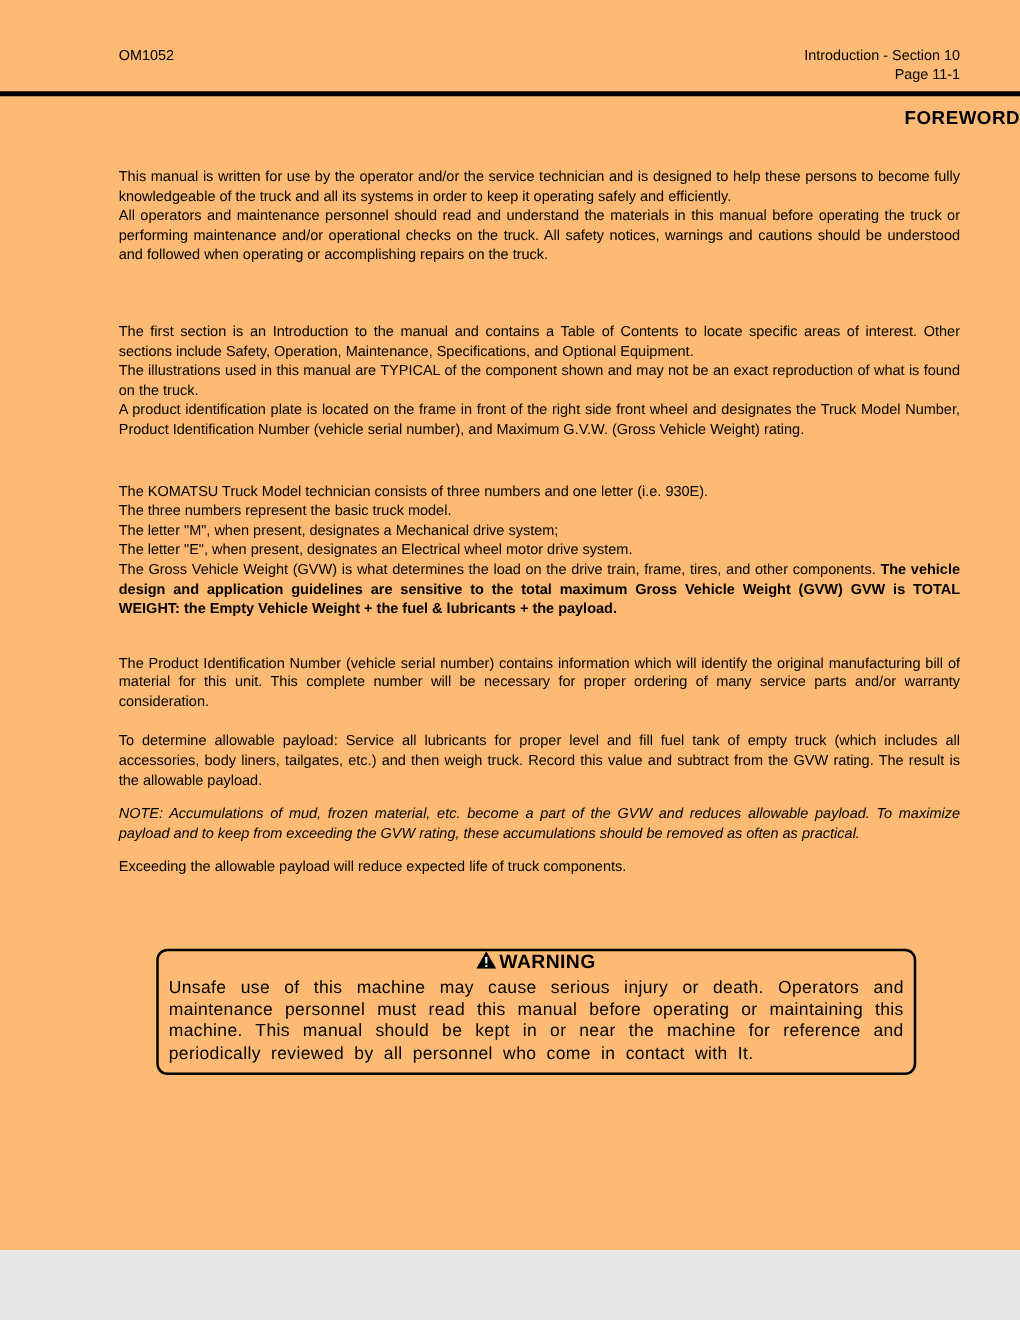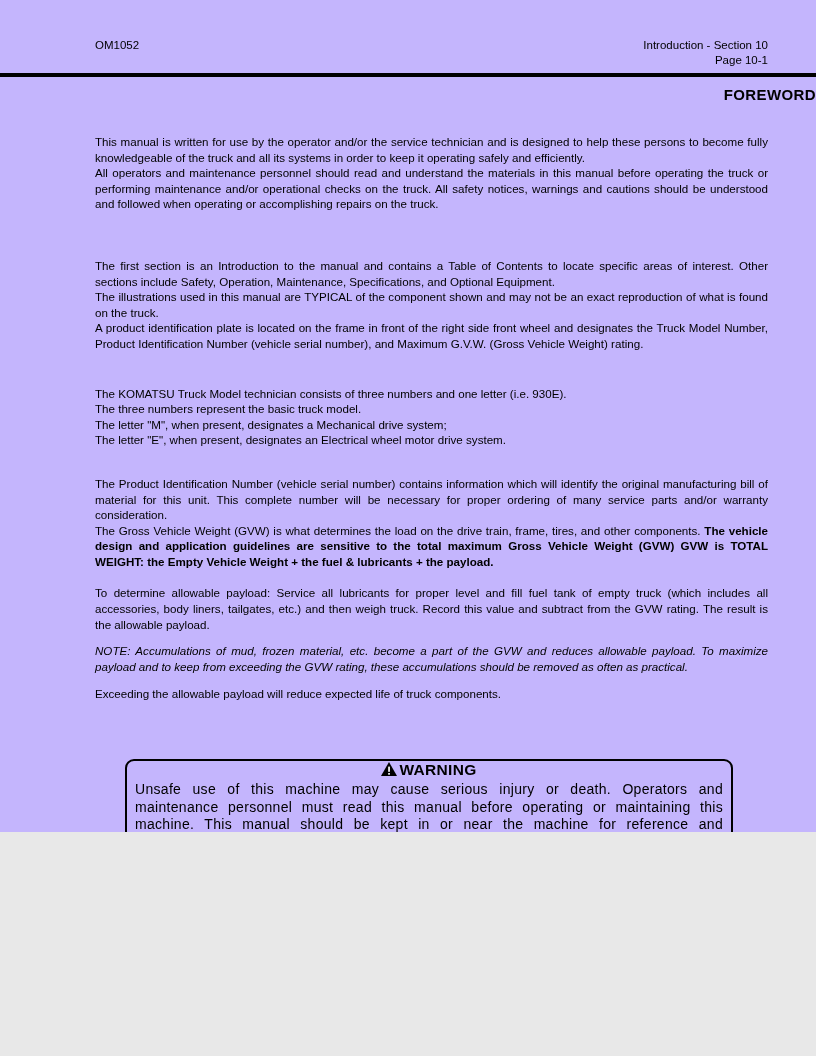--- a/index.html
+++ b/index.html
@@ -1,21 +1,21 @@
 <!DOCTYPE html>
 <html><head>
 <meta charset="utf-8">
 <style>
   html, body { margin: 0; padding: 0; background: #e8e8e8; }
   .page {
     position: relative;
     width: 816px;
-    height: 832px;
+    height: 1000px;
     margin: 0 auto;
-    background: #c4b5fd;
+    background: #fdba74;
     font-family: "Liberation Sans", sans-serif;
     color: #000;
     overflow: hidden;
   }
 
   
   .header {
     display: flex;
     justify-content: space-between;
     align-items: flex-start;
@@ -103,21 +103,21 @@
 </style>
 </head>
 <body>
 
 <div class="page">
 
   <div class="header">
     <span>OM1052</span>
     <span class="header-right">
       <span>Introduction - Section 10</span><br>
-      <span>Page 10-1</span>
+      <span>Page 11-1</span>
     </span>
   </div>
 
   <div class="header-rule"></div>
 
   <div class="page-title">FOREWORD</div>
 
 
   <div class="content">
 
@@ -129,23 +129,23 @@
 
     <p class="mt-s">The illustrations used in this manual are TYPICAL of the component shown and may not be an exact reproduction of what is found on the truck.</p>
 
     <p class="mt-l">A product identification plate is located on the frame in front of the right side front wheel and designates the Truck Model Number, Product Identification Number (vehicle serial number), and Maximum G.V.W. (Gross Vehicle Weight) rating.</p>
 
     <p class="mt-l" style="margin-top:34px">The KOMATSU Truck Model technician consists of three numbers and one letter (i.e. 930E).</p>
     <p class="model-line">The three numbers represent the basic truck model.</p>
     <p class="model-line">The letter "M", when present, designates a Mechanical drive system;</p>
     <p class="model-line">The letter "E", when present, designates an Electrical wheel motor drive system.</p>
 
+    <p class="mt-m"><span>The Gross Vehicle Weight (GVW) is what determines the load on the drive train, frame, tires, and other components. </span><span class="bold-run">The vehicle design and application guidelines are sensitive to the total maximum Gross Vehicle Weight (GVW) GVW is TOTAL WEIGHT: the Empty Vehicle Weight + the fuel &amp; lubricants + the payload.</span></p>
+
     <p class="mt-m" style="margin-top:28px">The Product Identification Number (vehicle serial number) contains information which will identify the original manufacturing bill of material for this unit. This complete number will be necessary for proper ordering of many service parts and/or warranty consideration.</p>
-
-    <p class="mt-m"><span>The Gross Vehicle Weight (GVW) is what determines the load on the drive train, frame, tires, and other components. </span><span class="bold-run">The vehicle design and application guidelines are sensitive to the total maximum Gross Vehicle Weight (GVW) GVW is TOTAL WEIGHT: the Empty Vehicle Weight + the fuel &amp; lubricants + the payload.</span></p>
 
     <p style="margin-top:16px">To determine allowable payload: Service all lubricants for proper level and fill fuel tank of empty truck (which includes all accessories, body liners, tailgates, etc.) and then weigh truck. Record this value and subtract from the GVW rating. The result is the allowable payload.</p>
 
     <p class="note" style="margin-top:11px">NOTE: Accumulations of mud, frozen material, etc. become a part of the GVW and reduces allowable payload. To maximize payload and to keep from exceeding the GVW rating, these accumulations should be removed as often as practical.</p>
 
     <p style="margin-top:12px">Exceeding the allowable payload will reduce expected life of truck components.</p>
 
     <div class="warning-wrap">
       <div class="warning-box">
         <div class="warning-title">

